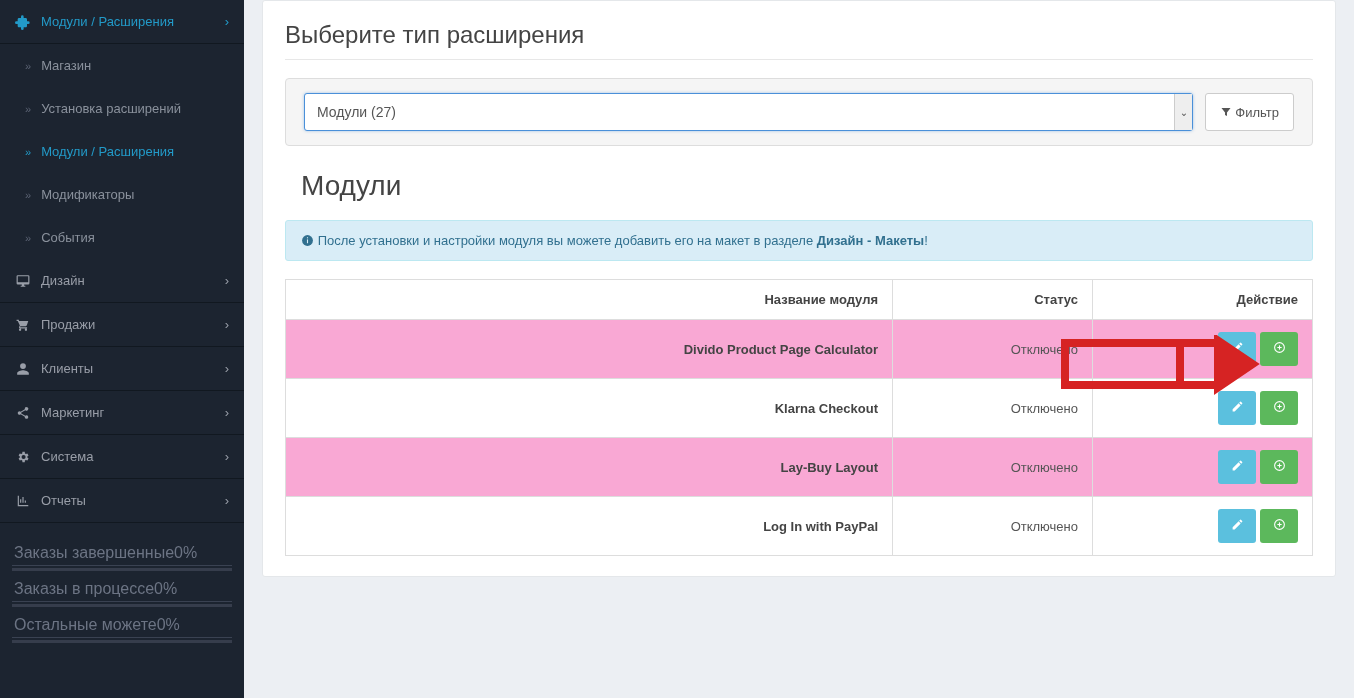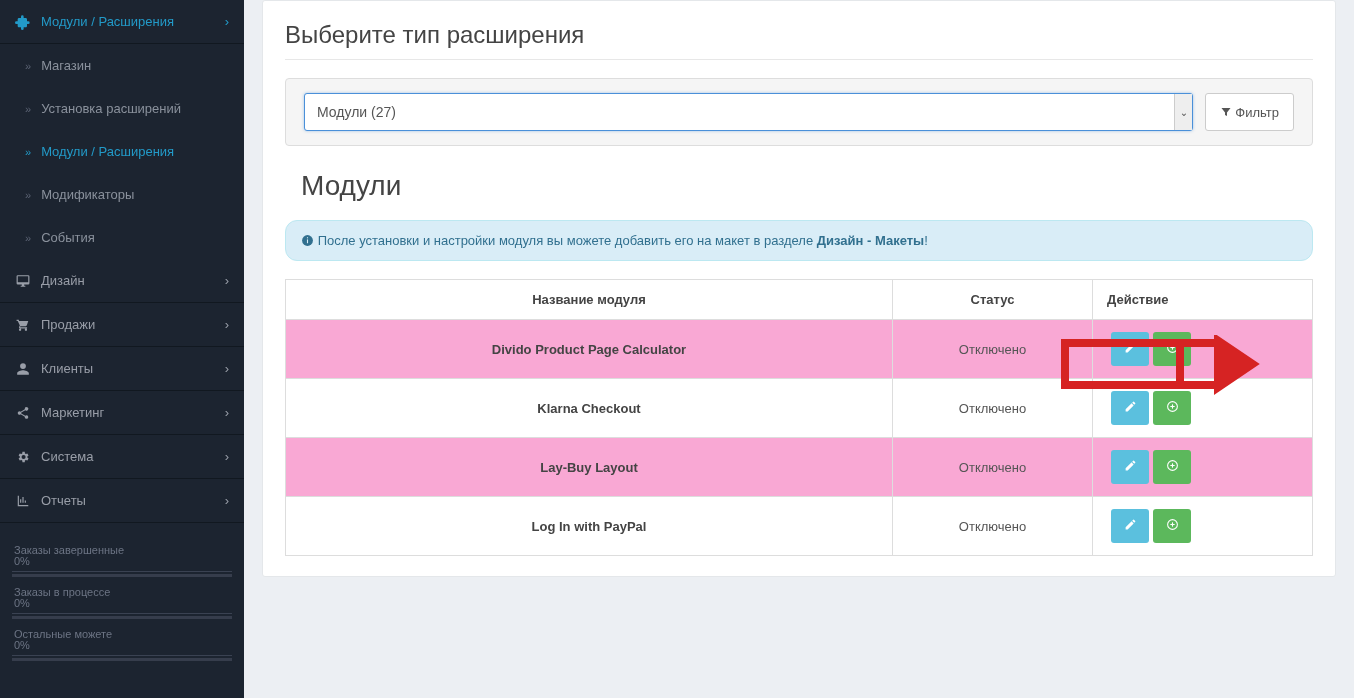--- a/index.html
+++ b/index.html
@@ -11,42 +11,42 @@
 .nav-item, .nav-sub-item { display: flex; align-items: center; padding: 18px 15px; height: 44px; cursor: pointer; border-bottom: 1px solid #111820; position: relative; }
 .nav-sub-item { padding-left: 25px; height: 43px; border-bottom: none; color: #8a919c; }
 .nav-item.active { color: #229ac8; }
 .nav-sub-item.active { color: #229ac8; }
 .nav-item .chev, .nav-sub-item .chev { position: absolute; right: 15px; }
 .nav-icon { width: 16px; display: inline-flex; justify-content: center; margin-right: 10px; font-size: 14px; }
 .nav-sub-icon { font-size: 11px; margin-right: 10px; color: #5a6272; }
 .nav-sub-item.active .nav-sub-icon { color: #229ac8; }
 
 .stats-box { margin: 12px; }
-.stat-row { border-bottom: 1px solid #3a4252; padding: 10px 2px 4px; display: flex; font-size: 11px; color: #6c7484; line-height: 1; flex-direction: column; }
+.stat-row { border-bottom: 1px solid #3a4252; padding: 10px 2px 4px; display: flex; font-size: 16px; color: #6c7484; line-height: 1; }
 .stat-line { height: 3px; background: #363d4c; margin-top: 2px; }
 
 
 .main { flex: 1; padding: 0 18px 20px; }
 .panel { background: #fff; border: 1px solid #e4e7ea; border-radius: 3px; padding: 20px 22px; }
 .page-title { font-size: 24px; font-weight: 500; color: #444; margin-bottom: 10px; }
 .hr { border-top: 1px solid #e7e7e7; margin-bottom: 18px; }
 
 .select-row { background: #f5f5f5; border: 1px solid #ddd; border-radius: 4px; padding: 14px 18px; display: flex; gap: 12px; align-items: center; }
 .ext-select { flex: 1; height: 38px; border: 1px solid #4a90d9; box-shadow: 0 0 3px rgba(74,144,217,0.5); border-radius: 3px; background: #fff; padding: 0 12px; font-size: 14px; color: #555; display: flex; align-items: center; justify-content: space-between; }
 .ext-select .combo-btn { width: 18px; height: 36px; background: #eee; margin-right: -12px; border-left: 1px solid #ccc; display: flex; align-items: center; justify-content: center; font-size: 10px; color: #555; }
 .filter-btn { height: 38px; padding: 0 14px; background: #fff; border: 1px solid #ccc; border-radius: 3px; color: #555; font-size: 13px; display: flex; align-items: center; gap: 3px; }
 
 .sub-title { font-size: 28px; font-weight: 500; color: #444; margin: 24px 16px 18px; }
 
-.alert { background: #d9edf7; border: 1px solid #bce8f1; color: #31708f; padding: 12px 15px; border-radius: 12px; margin-bottom: 18px; font-size: 13px; }
+.alert { background: #d9edf7; border: 1px solid #bce8f1; color: #31708f; padding: 12px 15px; border-radius: 3px; margin-bottom: 18px; font-size: 13px; }
 
 .tbl { width: 100%; border-collapse: collapse; border: 1px solid #ddd; }
-.tbl th, .tbl td { border: 1px solid #ddd; padding: 12px 14px; text-align: center; font-size: 13px; }
+.tbl th, .tbl td { border: 1px solid #ddd; padding: 12px 14px; text-align: right; font-size: 13px; }
 .tbl th { font-weight: 700; color: #444; background: #fff; }
-.tbl th.col-action, .tbl td.col-action { text-align: left; width: 220px; }
+.tbl th.col-action, .tbl td.col-action { text-align: right; width: 220px; }
 .tbl tr.odd td { background: #f9a8d4; }
 .tbl td.name { font-weight: 700; color: #444; }
 .tbl td.status { color: #555; }
 
 .btn { display: inline-flex; align-items: center; justify-content: center; width: 38px; height: 34px; border-radius: 3px; color: #fff; border: none; margin-left: 4px; }
 .btn-edit { background: #5bc0de; }
 .btn-add { background: #5cb85c; }
 
 
 .red-arrow { position: absolute; pointer-events: none; }

